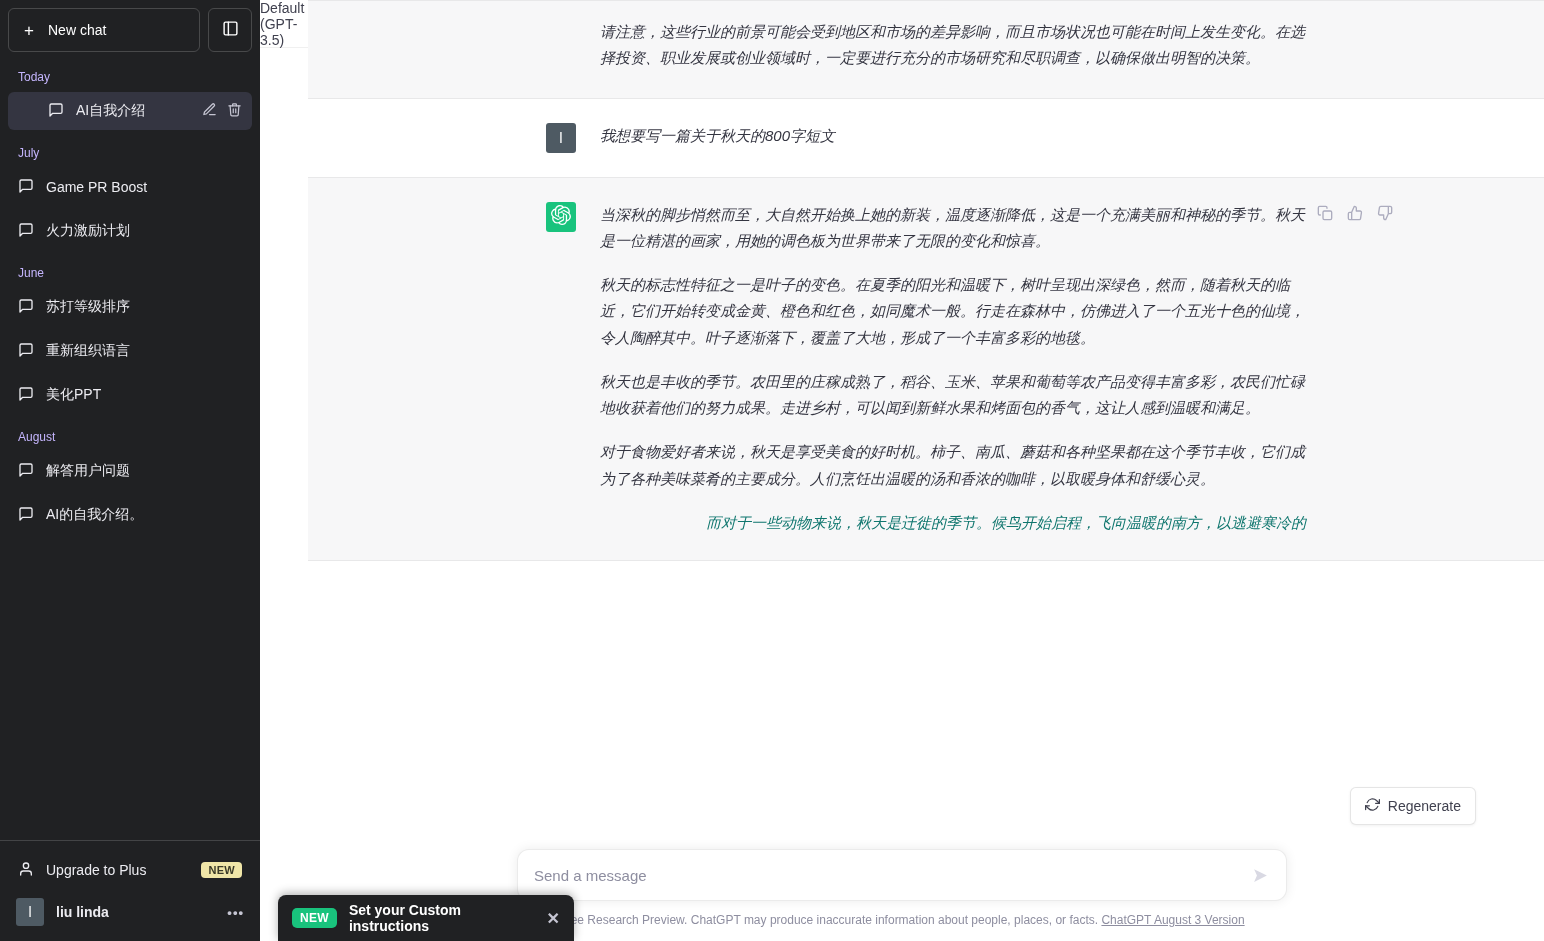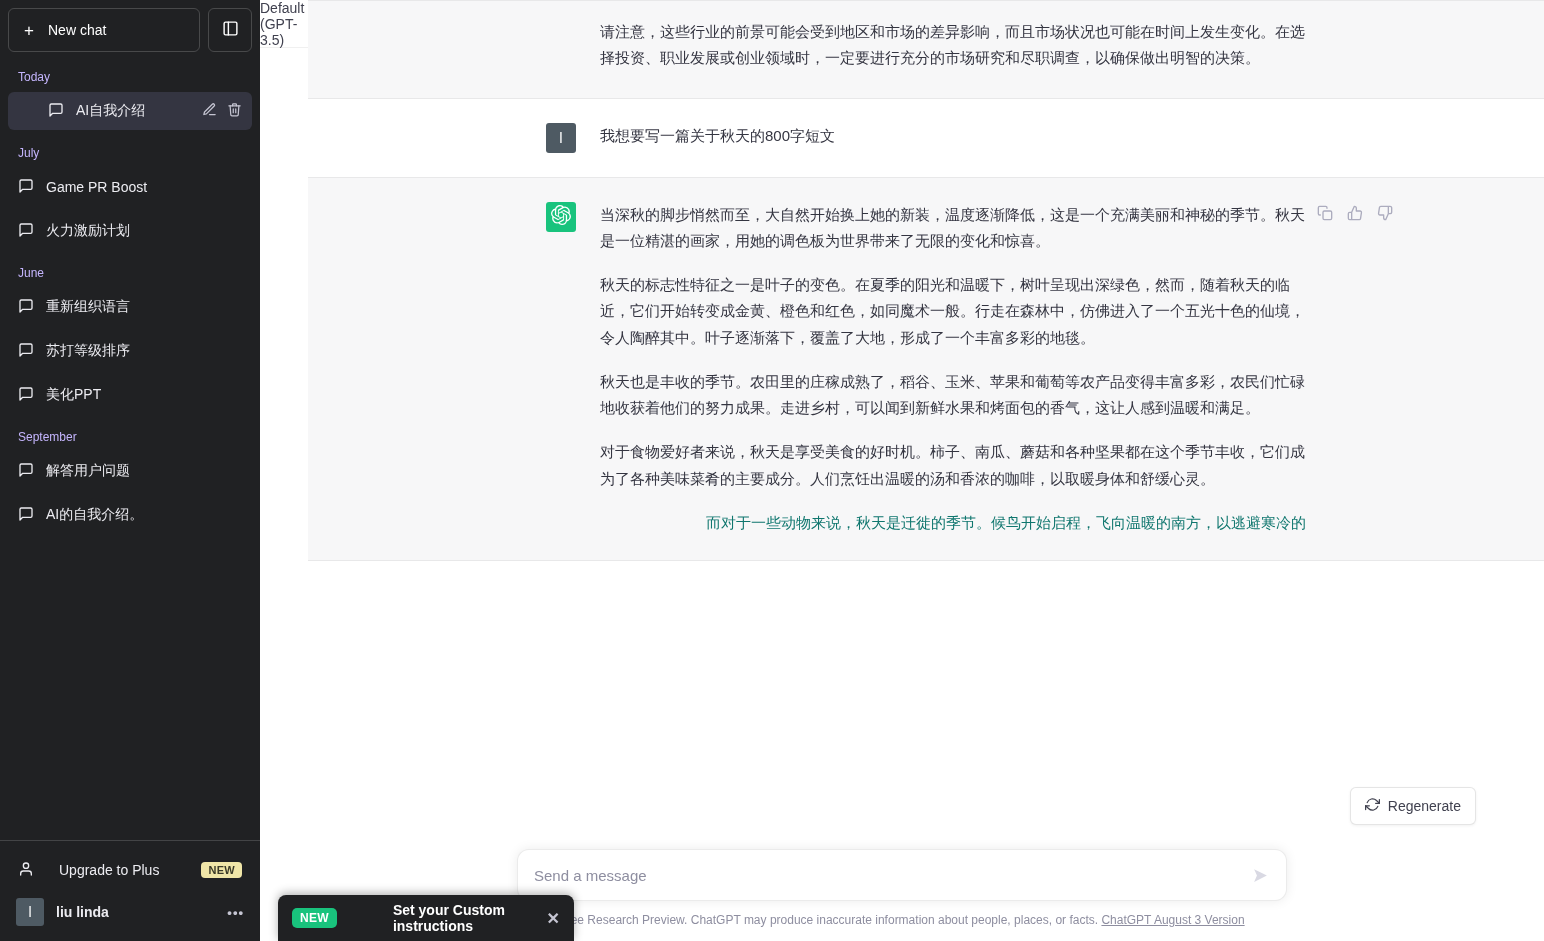--- a/index.html
+++ b/index.html
@@ -54,21 +54,21 @@
     white-space: nowrap; overflow: hidden;
   }
   .chat-item.active { background: #343541; padding-left: 40px; }
   .chat-item .label { flex: 1 1 auto; overflow: hidden; text-overflow: ellipsis; }
   .item-actions { display: flex; gap: 10px; align-items: center; }
   .sidebar-bottom {
     border-top: 1px solid rgba(255,255,255,.16);
     padding: 8px;
   }
   .upgrade-row {
-    display: flex; align-items: center; gap: 25px;
+    display: flex; align-items: center; gap: 12px;
     height: 42px; padding: 0 10px;
     color: #ececf1; font-size: 14px; cursor: pointer;
     border-radius: 6px;
   }
   .upgrade-row .label { flex: 1 1 auto; }
   .badge-new {
     background: #f0e6a8; color: #3b3b28;
     font-size: 11px; font-weight: 700;
     border-radius: 4px; padding: 2px 7px;
     letter-spacing: .3px;
@@ -113,21 +113,21 @@
     position: relative;
   }
   .avatar-sq {
     width: 30px; height: 30px; flex: 0 0 30px;
     border-radius: 3px;
     display: flex; align-items: center; justify-content: center;
   }
   .avatar-user { background: #4e5a63; color: #fff; font-size: 15px; }
   .avatar-bot { background: #19c37d; }
   .msg-body { flex: 1 1 auto; min-width: 0; color: #343541; font-size: 15px; line-height: 1.75; }
-  .msg-body p { margin-bottom: 18px; }
+  .msg-body p { margin-bottom: 18px; font-style: italic; }
   .msg-body p:last-child { margin-bottom: 0; }
   .msg-actions {
     position: absolute; right: -90px; top: 24px;
     display: flex; gap: 8px; align-items: center;
   }
   .act-btn { width: 22px; height: 22px; display:flex; align-items:center; justify-content:center; cursor:pointer; }
 
   .fade-p { color: #0f766e; text-align: right; }
 
   
@@ -184,21 +184,21 @@
     color: #fff; font-size: 14px; font-weight: 700;
     z-index: 20;
     box-shadow: 0 -2px 10px rgba(0,0,0,.3);
   }
   .toast-badge {
     background: #19c37d; color: #fff;
     font-size: 12px; font-weight: 700;
     border-radius: 5px; padding: 3px 8px;
     letter-spacing: .3px;
   }
-  .toast .label { flex: 1 1 auto; margin-left: 44px; }
+  .toast .label { flex: 1 1 auto; }
   .toast-close { color: #c5c5d2; font-size: 16px; cursor: pointer; }
 </style>
 </head>
 <body>
 
 <div class="app">
 
   <div class="sidebar">
 
     <div class="sidebar-top">
@@ -262,40 +262,40 @@
         <span class="label">火力激励计划</span>
       </div>
 
       <div class="date-label">June</div>
       <div class="chat-item">
         <span>
           <svg width="16" height="16" viewBox="0 0 24 24" fill="none" stroke="#ececf1" stroke-width="2" stroke-linecap="round" stroke-linejoin="round">
               <path d="M21 15a2 2 0 0 1-2 2H7l-4 4V5a2 2 0 0 1 2-2h14a2 2 0 0 1 2 2z"></path>
             </svg>
         </span>
+        <span class="label">苏打等级排序</span>
+      </div>
+      <div class="chat-item">
+        <span>
+          <svg width="16" height="16" viewBox="0 0 24 24" fill="none" stroke="#ececf1" stroke-width="2" stroke-linecap="round" stroke-linejoin="round">
+              <path d="M21 15a2 2 0 0 1-2 2H7l-4 4V5a2 2 0 0 1 2-2h14a2 2 0 0 1 2 2z"></path>
+            </svg>
+        </span>
         <span class="label">重新组织语言</span>
       </div>
       <div class="chat-item">
         <span>
           <svg width="16" height="16" viewBox="0 0 24 24" fill="none" stroke="#ececf1" stroke-width="2" stroke-linecap="round" stroke-linejoin="round">
               <path d="M21 15a2 2 0 0 1-2 2H7l-4 4V5a2 2 0 0 1 2-2h14a2 2 0 0 1 2 2z"></path>
             </svg>
         </span>
-        <span class="label">苏打等级排序</span>
-      </div>
-      <div class="chat-item">
-        <span>
-          <svg width="16" height="16" viewBox="0 0 24 24" fill="none" stroke="#ececf1" stroke-width="2" stroke-linecap="round" stroke-linejoin="round">
-              <path d="M21 15a2 2 0 0 1-2 2H7l-4 4V5a2 2 0 0 1 2-2h14a2 2 0 0 1 2 2z"></path>
-            </svg>
-        </span>
         <span class="label">美化PPT</span>
       </div>
 
-      <div class="date-label">September</div>
+      <div class="date-label">August</div>
       <div class="chat-item">
         <span>
           <svg width="16" height="16" viewBox="0 0 24 24" fill="none" stroke="#ececf1" stroke-width="2" stroke-linecap="round" stroke-linejoin="round">
               <path d="M21 15a2 2 0 0 1-2 2H7l-4 4V5a2 2 0 0 1 2-2h14a2 2 0 0 1 2 2z"></path>
             </svg>
         </span>
         <span class="label">解答用户问题</span>
       </div>
       <div class="chat-item">
         <span>

